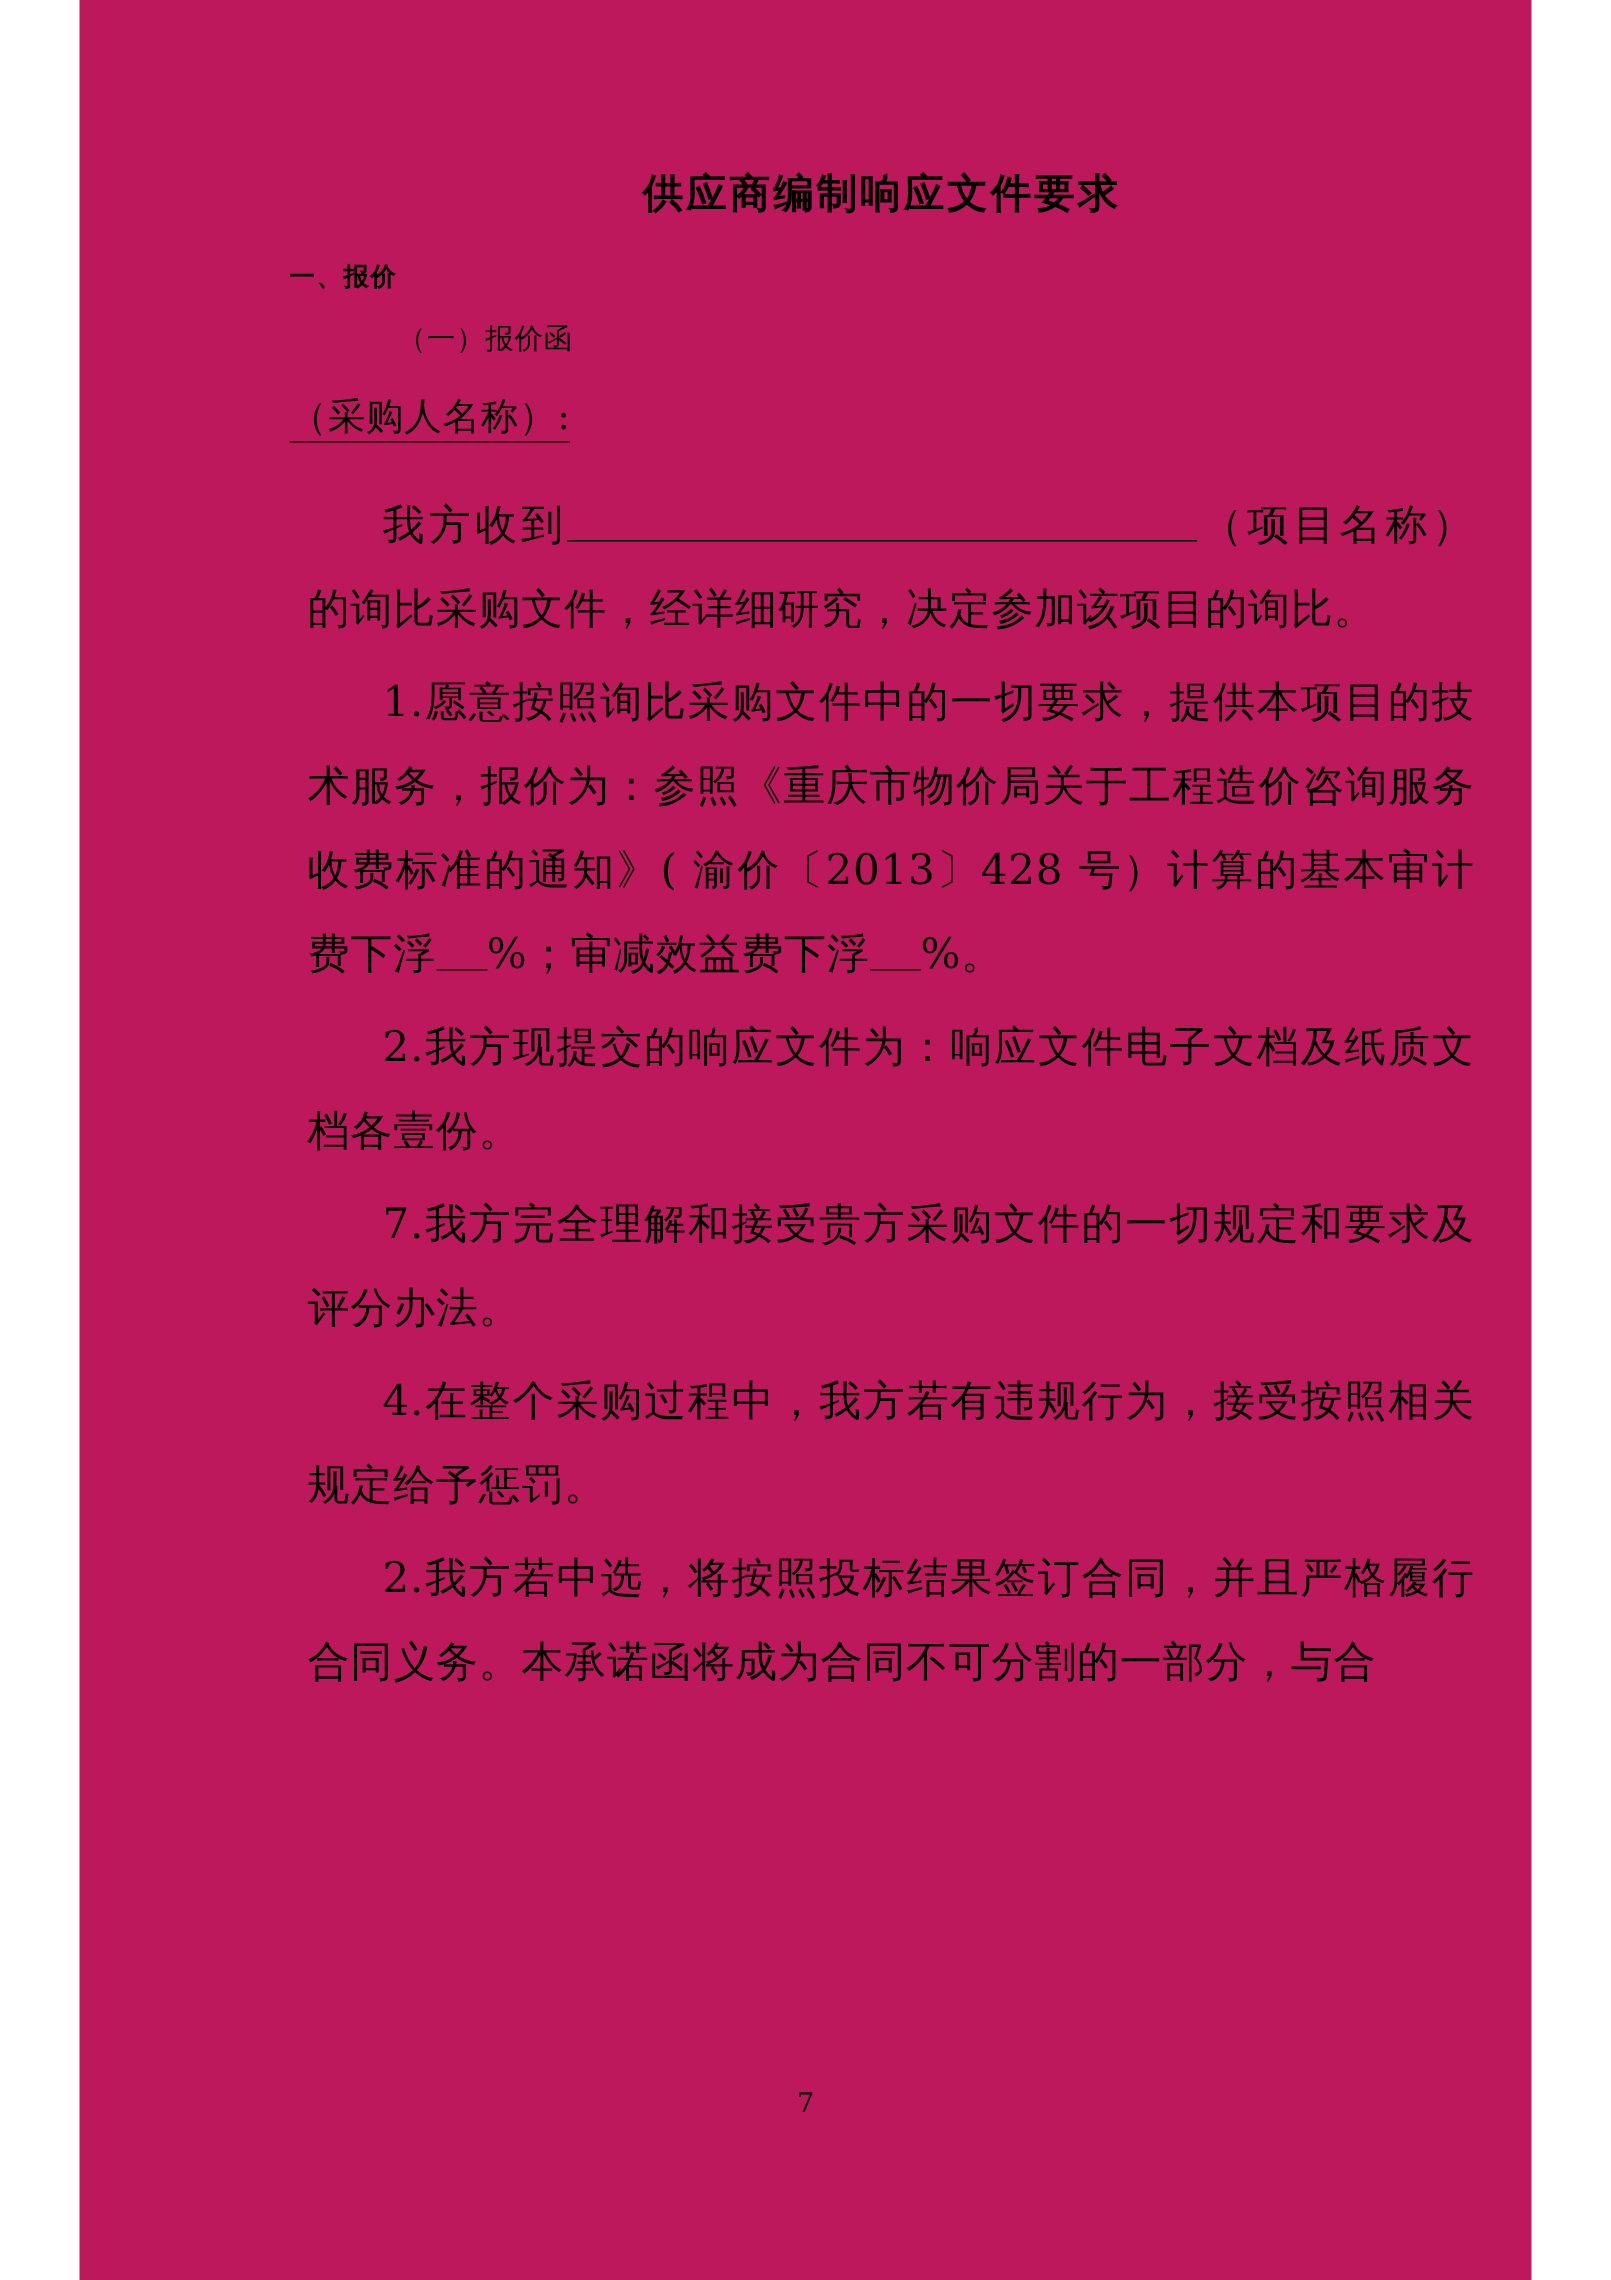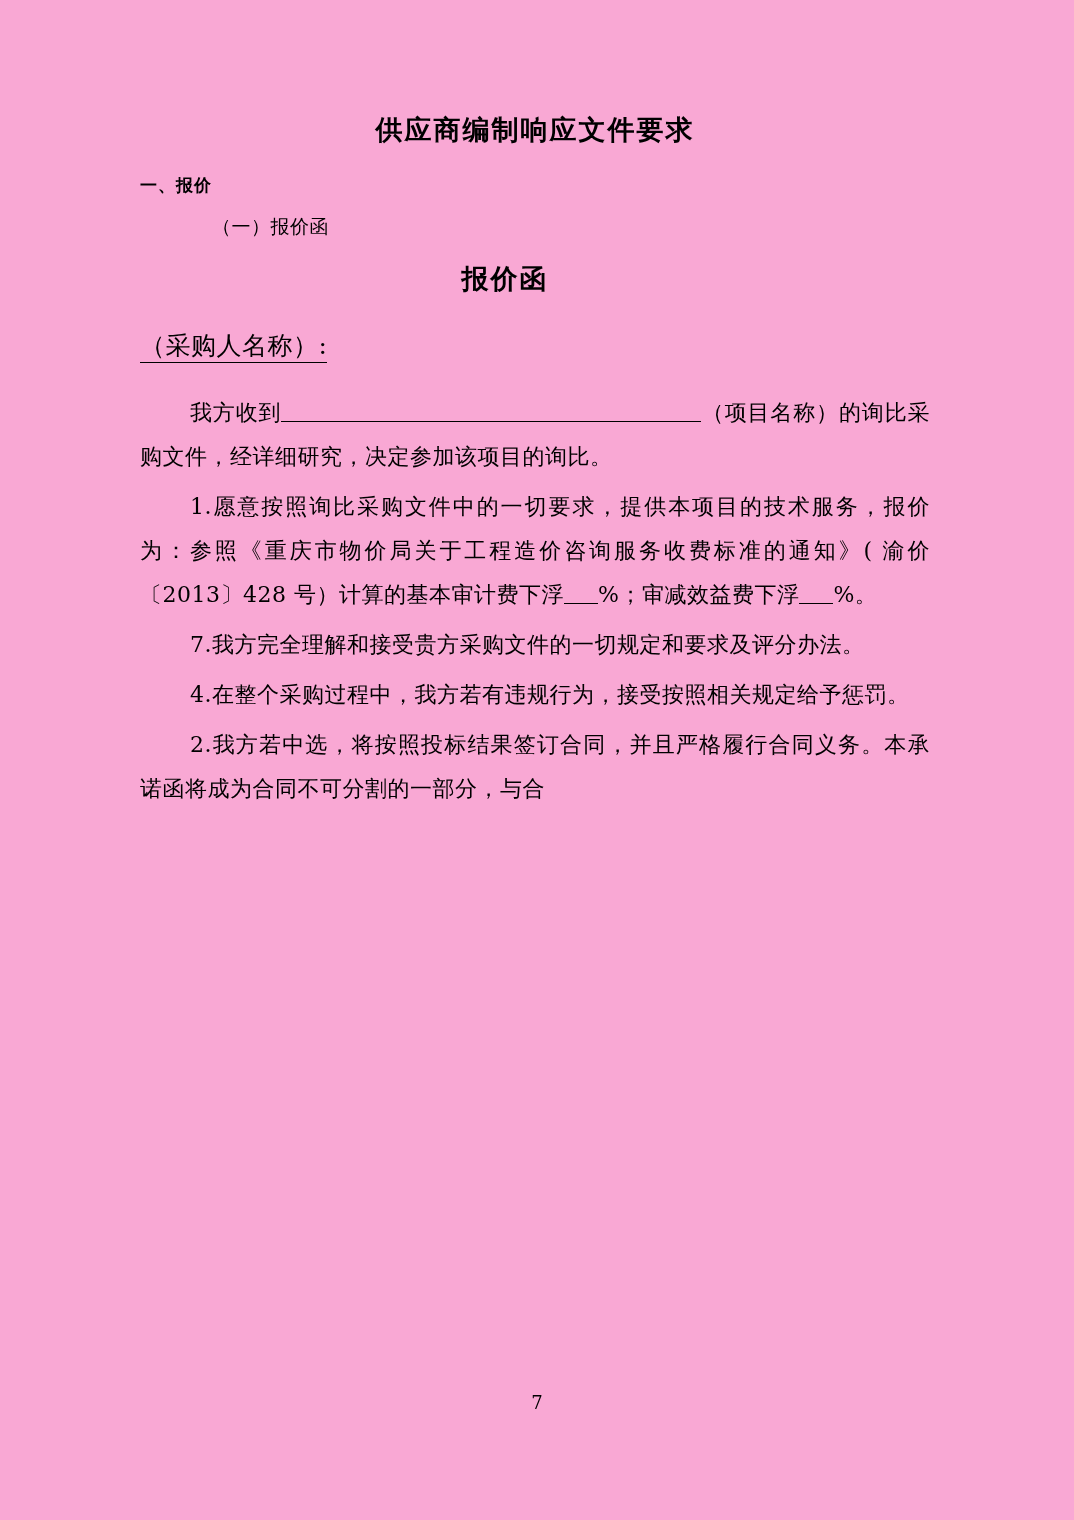--- a/index.html
+++ b/index.html
@@ -7,24 +7,24 @@
     margin: 0;
     padding: 0;
     background: #ffffff;
   }
   body {
     font-family: "DejaVu Serif", "Liberation Serif", serif;
     color: #000000;
   }
   .page {
     position: relative;
-    width: 1074px;
+    width: 968px;
     height: 1520px;
     margin: 0 auto;
-    background: #f9a8d4;
+    background: #be185d;
     box-sizing: border-box;
     overflow: hidden;
     text-decoration: underline;
   }
   .content {
     position: absolute;
     left: 140px;
     top: 110px;
     width: 790px;
   }
@@ -64,23 +64,23 @@
     font-size: 25px;
     margin: 0 0 26px 0;
     line-height: 1.5;
     letter-spacing: 0.5px;
   }
   .addressee .underlined {
     border-bottom: 1.5px solid #000;
     padding-bottom: 2px;
   }
   p.body-text {
-    font-size: 22px;
+    font-size: 28px;
     line-height: 2.0;
-    margin: 0 0 6px 0;
+    margin: 0 0 6px 12px;
     text-indent: 50px;
     text-align: justify;
     letter-spacing: 0.5px;
   }
   .blank-line {
     border-bottom: 1.5px solid #000;
     display: inline-block;
     width: 420px;
     vertical-align: -2px;
   }
@@ -105,34 +105,34 @@
 
 <div class="page">
   <div class="content">
 
     <h1 class="doc-title">供应商编制响应文件要求</h1>
 
     <h2 class="section-heading">一、报价</h2>
 
     <div class="sub-heading">（一）报价函</div>
 
-    <h3 class="letter-title">报价函</h3>
 
     <div class="addressee">
       <span class="underlined">（采购人名称）:</span>
     </div>
 
     <p class="body-text">
       <span>我方收到</span><span class="blank-line"></span><span>（项目名称）的询比采购文件，经详细研究，决定参加该项目的询比。</span>
     </p>
 
     <p class="body-text">
       <span>1.愿意按照询比采购文件中的一切要求，提供本项目的技术服务，报价为：参照《重庆市物价局关于工程造价咨询服务收费标准的通知》( 渝价〔2013〕428 号）计算的基本审计费下浮</span><span class="blank-short"></span><span>%；审减效益费下浮</span><span class="blank-short"></span><span>%。</span>
     </p>
 
+    <p class="body-text">2.我方现提交的响应文件为：响应文件电子文档及纸质文档各壹份。</p>
 
     <p class="body-text">7.我方完全理解和接受贵方采购文件的一切规定和要求及评分办法。</p>
 
     <p class="body-text">4.在整个采购过程中，我方若有违规行为，接受按照相关规定给予惩罚。</p>
 
     <p class="body-text">2.我方若中选，将按照投标结果签订合同，并且严格履行合同义务。本承诺函将成为合同不可分割的一部分，与合</p>
 
   </div>
 
   <div class="page-number">7</div>

